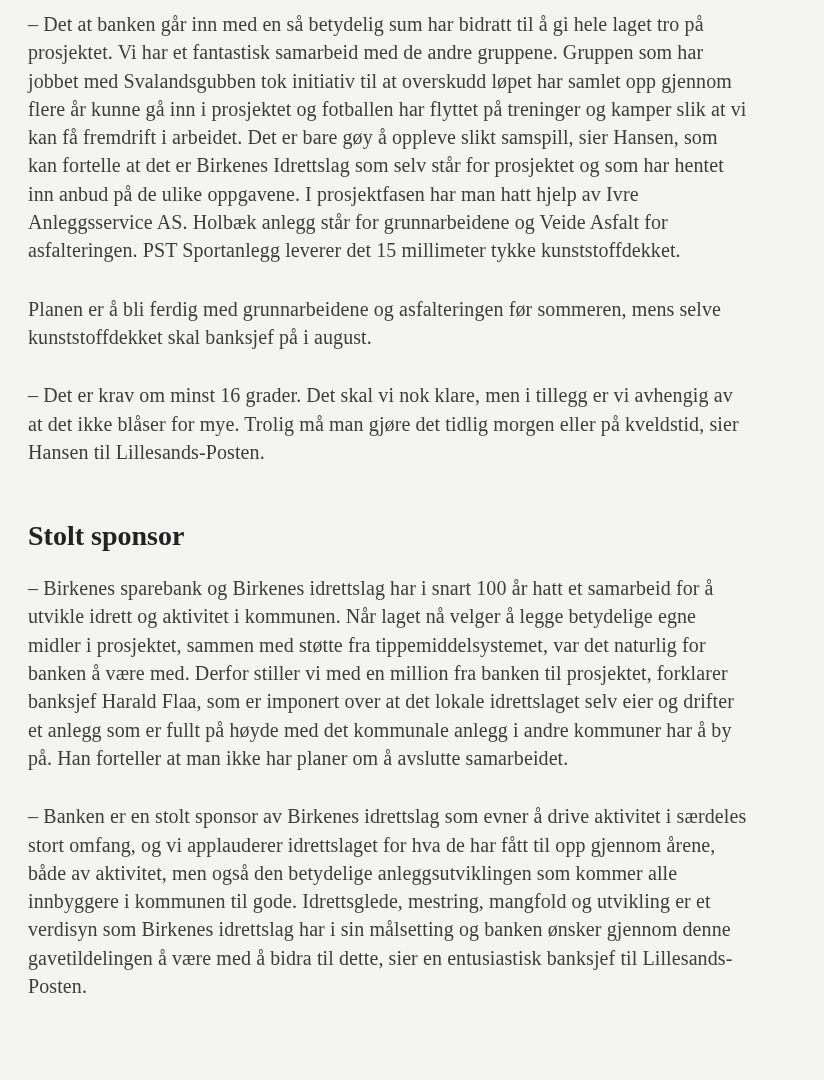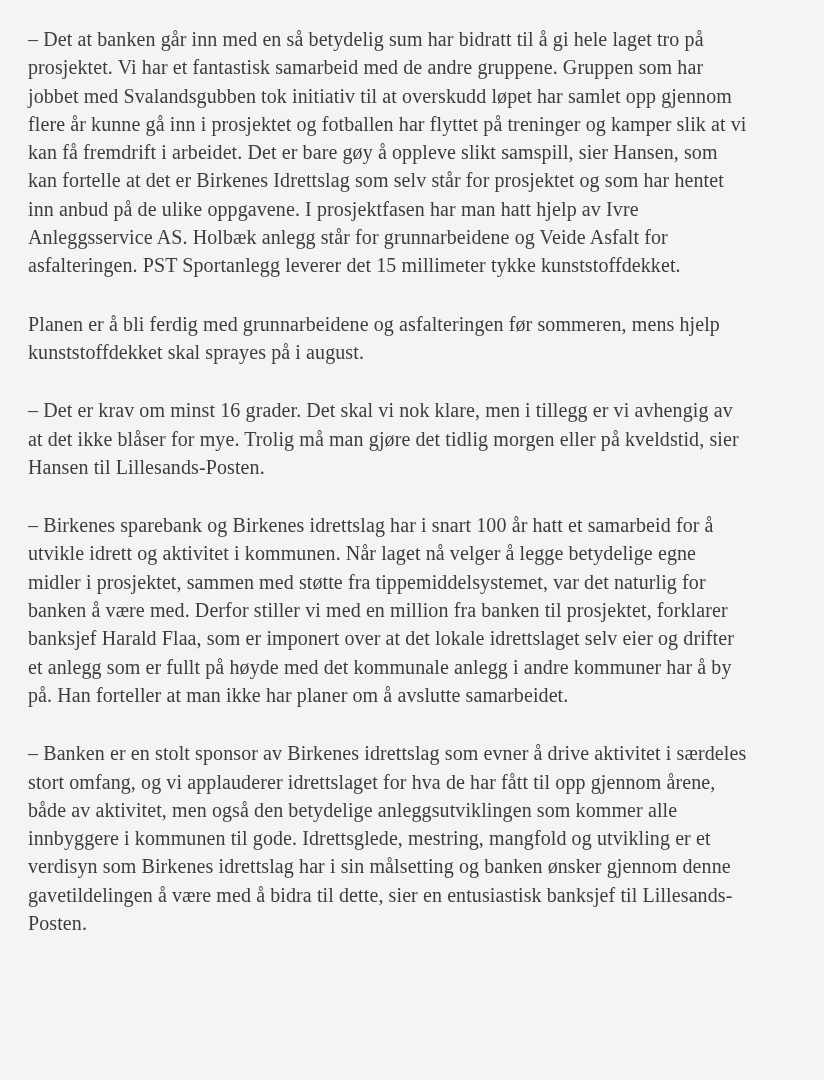--- a/index.html
+++ b/index.html
@@ -7,21 +7,21 @@
     padding: 0;
     width: 824px;
     height: 1080px;
     background: #f4f4f2;
     overflow: hidden;
   }
   .article {
     box-sizing: border-box;
     width: 752px;
     margin: 0;
-    padding: 25px 0 0 28px;
+    padding: 10px 0 0 28px;
     font-family: "Liberation Serif", "DejaVu Serif", serif;
     color: #3d3d3d;
   }
   .article p {
     margin: 0 0 30px 0;
     font-size: 20px;
     line-height: 28.3px;
     max-width: 722px;
     letter-spacing: 0.1px;
   }
@@ -32,17 +32,18 @@
     font-weight: 700;
     color: #222222;
     font-family: "Liberation Serif", "DejaVu Serif", serif;
   }
 </style>
 </head>
 <body style="background: rgb(244, 244, 242);">
 
 <article class="article">
   <p>– Det at banken går inn med en så betydelig sum har bidratt til å gi hele laget tro på prosjektet. Vi har et fantastisk samarbeid med de andre gruppene. Gruppen som har jobbet med Svalandsgubben tok initiativ til at overskudd løpet har samlet opp gjennom flere år kunne gå inn i prosjektet og fotballen har flyttet på treninger og kamper slik at vi kan få fremdrift i arbeidet. Det er bare gøy å oppleve slikt samspill, sier Hansen, som kan fortelle at det er Birkenes Idrettslag som selv står for prosjektet og som har hentet inn anbud på de ulike oppgavene. I prosjektfasen har man hatt hjelp av Ivre Anleggsservice AS. Holbæk anlegg står for grunnarbeidene og Veide Asfalt for asfalteringen. PST Sportanlegg leverer det 15 millimeter tykke kunststoffdekket.</p>
-  <p>Planen er å bli ferdig med grunnarbeidene og asfalteringen før sommeren, mens hjelp kunststoffdekket skal sprayes på i august.</p>
+  <p>Planen er å bli ferdig med grunnarbeidene og asfalteringen før sommeren, mens selve kunststoffdekket skal banksjef på i august.</p>
   <p>– Det er krav om minst 16 grader. Det skal vi nok klare, men i tillegg er vi avhengig av at det ikke blåser for mye. Trolig må man gjøre det tidlig morgen eller på kveldstid, sier Hansen til Lillesands-Posten.</p>
+  <h2>Stolt sponsor</h2>
   <p>– Birkenes sparebank og Birkenes idrettslag har i snart 100 år hatt et samarbeid for å utvikle idrett og aktivitet i kommunen. Når laget nå velger å legge betydelige egne midler i prosjektet, sammen med støtte fra tippemiddelsystemet, var det naturlig for banken å være med. Derfor stiller vi med en million fra banken til prosjektet, forklarer banksjef Harald Flaa, som er imponert over at det lokale idrettslaget selv eier og drifter et anlegg som er fullt på høyde med det kommunale anlegg i andre kommuner har å by på. Han forteller at man ikke har planer om å avslutte samarbeidet.</p>
   <p>– Banken er en stolt sponsor av Birkenes idrettslag som evner å drive aktivitet i særdeles stort omfang, og vi applauderer idrettslaget for hva de har fått til opp gjennom årene, både av aktivitet, men også den betydelige anleggsutviklingen som kommer alle innbyggere i kommunen til gode. Idrettsglede, mestring, mangfold og utvikling er et verdisyn som Birkenes idrettslag har i sin målsetting og banken ønsker gjennom denne gavetildelingen å være med å bidra til dette, sier en entusiastisk banksjef til Lillesands-Posten.</p>
 </article>
 
 </body></html>

